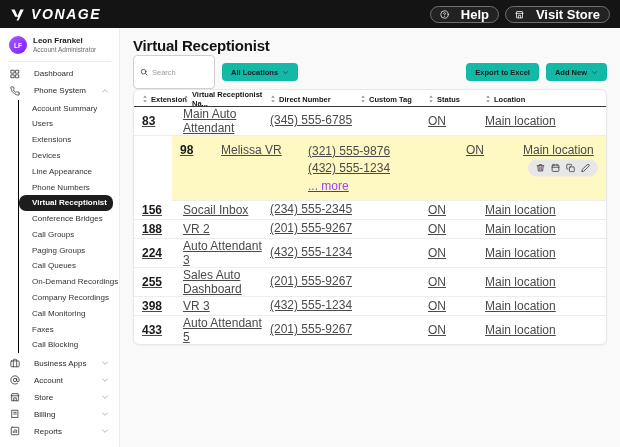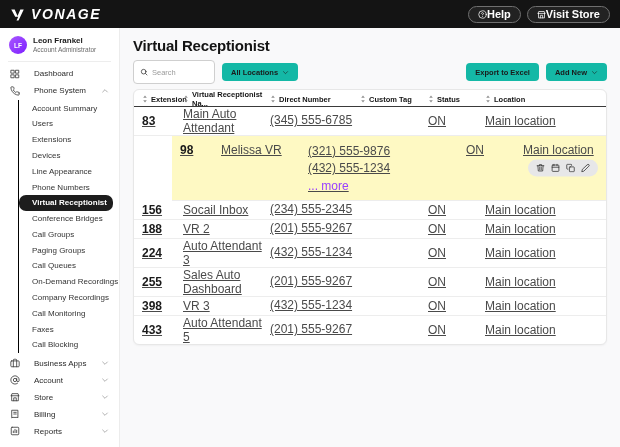--- a/index.html
+++ b/index.html
@@ -15,23 +15,23 @@
   
   .topbar {
     height:28px; background:#141414; color:#fff;
     display:flex; align-items:center; padding:0 10px;
   }
   .brand { display:flex; align-items:center; gap:6px; }
   .brand-v { width:15px; height:15px; }
   .brand-name { font-size:14px; font-weight:700; letter-spacing:1.6px; color:#fff;font-style:italic; }
   .topbar-right { margin-left:auto; display:flex; gap:6px; }
   .pill-btn {
-    display:flex; align-items:center; gap:0;
+    display:flex; align-items:center; gap:12px;
     background:#222; border:1px solid #707070; border-radius:10px;
-    color:#fff; font-size:11px; font-weight:700;
+    color:#fff; font-size:13px; font-weight:700;
     padding:3px 9px; height:17px; cursor:pointer;
     font-family:"Liberation Sans", sans-serif;
   }
   .pill-btn .icon svg { width:9px; height:9px; }
 
   
   .app { display:flex; height:419px; }
 
   
   .sidebar {
@@ -66,21 +66,21 @@
   }
   .sub-item.selected { background:#1d1d1d; color:#fff; font-weight:700; }
 
   
   .main { flex:1; padding:9px 13px 0 13px; background:#f9f9fa; }
   .page-title { font-size:15px; font-weight:700; letter-spacing:-0.2px; color:#141414; }
 
   .controls { display:flex; align-items:center; margin-top:9px; gap:7px; height:18px; }
   .search-box {
     display:flex; align-items:center; gap:4px;
-    width:82px; height:24px; background:#fff;
+    width:82px; height:34px; background:#fff;
     border:1px solid #cfcfcf; border-radius:4px; padding:0 6px;
   }
   .search-box .icon { color:#1a1a1a; }
   .search-box .icon svg { width:8px; height:8px; }
   .search-box input {
     border:none; outline:none; width:100%; font-size:7.5px;
     font-family:"Liberation Sans", sans-serif; color:#333; background:transparent;
   }
   .search-box input::placeholder { color:#9b9b9b; }
   .gray-btn {

